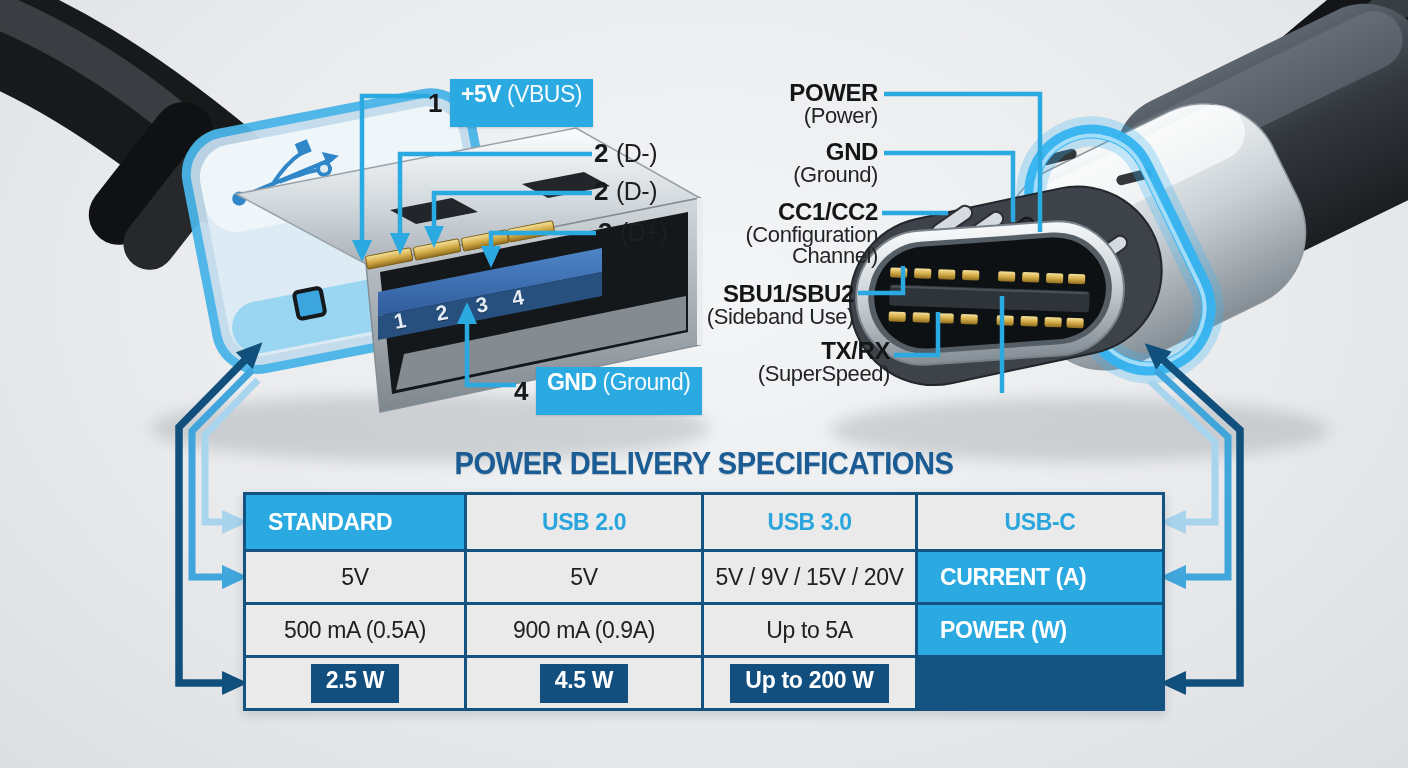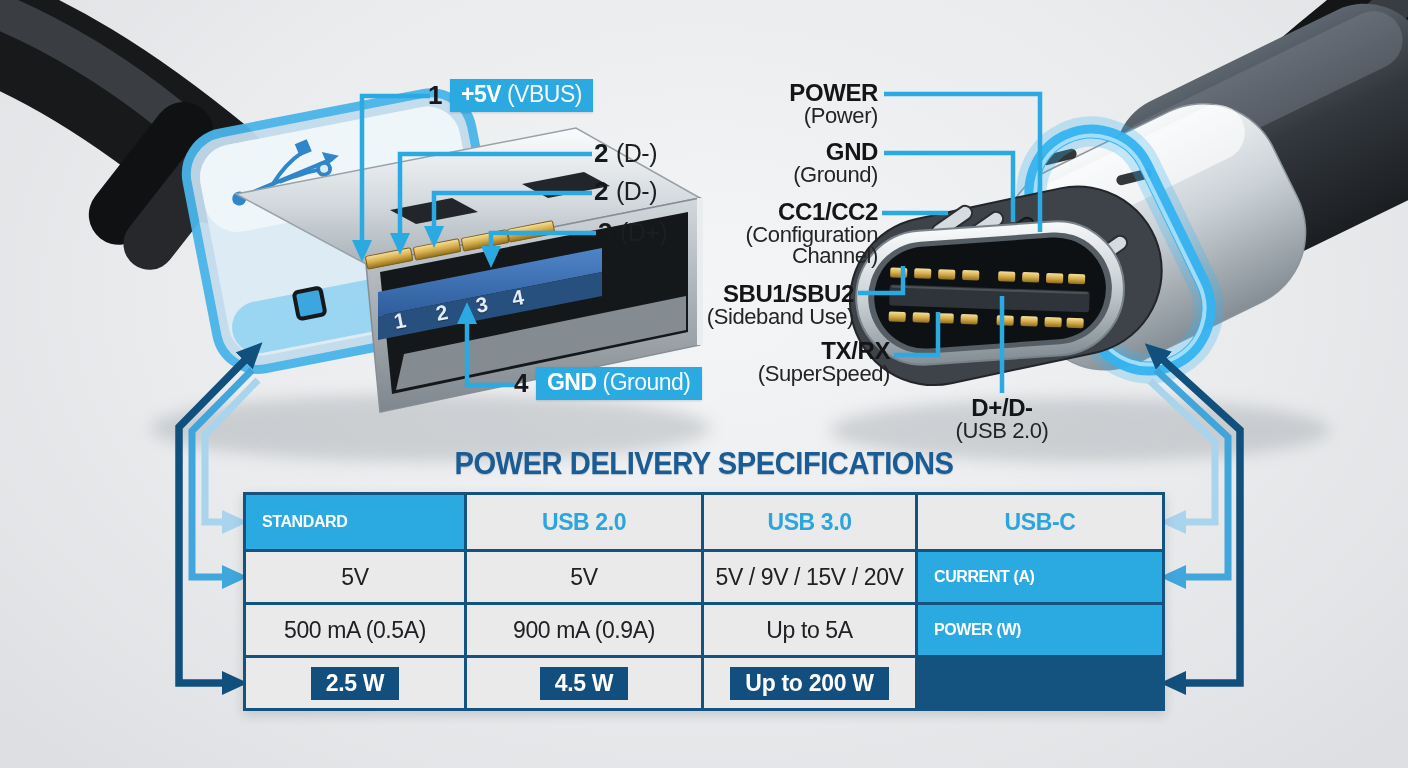--- a/index.html
+++ b/index.html
@@ -11,21 +11,21 @@
   }
   #scene{position:absolute;left:0;top:0;width:1408px;height:768px;}
   svg{position:absolute;left:0;top:0;}
 
   
   .pinlabel-a{position:absolute;display:flex;align-items:center;gap:8px;white-space:nowrap;letter-spacing:-0.5px;}
   .pinlabel-a .num{font-weight:bold;font-size:26px;color:#17181a;}
   .pinlabel-a .plain{font-size:25px;color:#1d1e20;font-weight:500;}
   .badge-cyan{
     background:var(--accent_cyan,#2BA9E1);color:#fff;
-    padding:2px 11px 5px 11px;font-size:23px;line-height:26px;
+    padding:2px 11px 20px 11px;font-size:23px;line-height:26px;
     box-shadow:0 1px 2px rgba(0,0,0,.15);
   }
   .badge-cyan .b{font-weight:bold;}
   .badge-cyan .r{font-weight:normal;opacity:.95;}
 
   
   .pinlabel-c{position:absolute;text-align:right;letter-spacing:-0.4px;line-height:22px;}
   .pinlabel-c .main{font-weight:bold;font-size:24px;color:#141516;display:block;line-height:25px;}
   .pinlabel-c .sub{font-size:22px;color:#232426;display:block;line-height:21px;}
   .pinlabel-c.center{text-align:center;}
@@ -47,27 +47,27 @@
     grid-template-columns:218px 234px 211px 244px;
     grid-template-rows:54px 50px 50px 50px;
     gap:3px;border:3px solid var(--navy,#14537F);
     background:var(--navy,#14537F);
     box-shadow:0 4px 10px rgba(40,60,80,.18);
   }
   .cell{display:flex;align-items:center;justify-content:center;
     background:var(--table_cell_bg,#E9EAE9);letter-spacing:-0.4px;}
   .cell.th{font-weight:bold;font-size:23px;color:var(--header_cyan,#2AA5DD);}
   .cell.corner,.cell.rowlabel{
-    background:var(--accent_cyan,#2BA9E1);color:#fff;font-weight:bold;font-size:16px;
-    justify-content:flex-start;padding-left:16px;
+    background:var(--accent_cyan,#2BA9E1);color:#fff;font-weight:bold;font-size:23px;
+    justify-content:flex-start;padding-left:22px;
   }
   .cell.corner{}
   .cell.val{font-size:23px;color:#202124;font-weight:500;}
   .wbadge{background:var(--navy_badge,#134F7E);color:#fff;font-weight:bold;
-    font-size:23px;padding:3px 15px 3px 15px;letter-spacing:-0.3px;}
+    font-size:23px;padding:3px 15px 9px 15px;letter-spacing:-0.3px;}
 </style>
 </head>
 <body>
 
 <div id="scene">
 
 <svg width="1408" height="768" viewBox="0 0 1408 768">
   <defs>
     <linearGradient id="gMetalTop" x1="0" y1="0" x2="0" y2="1">
       <stop offset="0" stop-color="#fbfcfd"></stop>
@@ -285,24 +285,20 @@
   <span class="sub">(Configuration Channel)</span>
 </div>
 <div class="pinlabel-c" style="left:694px;top:281px;width:160px;">
   <span class="main">SBU1/SBU2</span>
   <span class="sub">(Sideband Use)</span>
 </div>
 <div class="pinlabel-c" style="left:730px;top:338px;width:160px;">
   <span class="main">TX/RX</span>
   <span class="sub">(SuperSpeed)</span>
 </div>
-<div class="pinlabel-c center" style="left:942px;top:395px;width:120px;">
-  <span class="main">D+/D-</span>
-  <span class="sub">(USB 2.0)</span>
-</div>
 
 <div id="table-title">POWER DELIVERY SPECIFICATIONS</div>
 
 <div id="spec-table">
 
   <div class="cell corner">STANDARD</div>
   <div class="cell th">USB 2.0</div>
   <div class="cell th">USB 3.0</div>
   <div class="cell th">USB-C</div>
 

